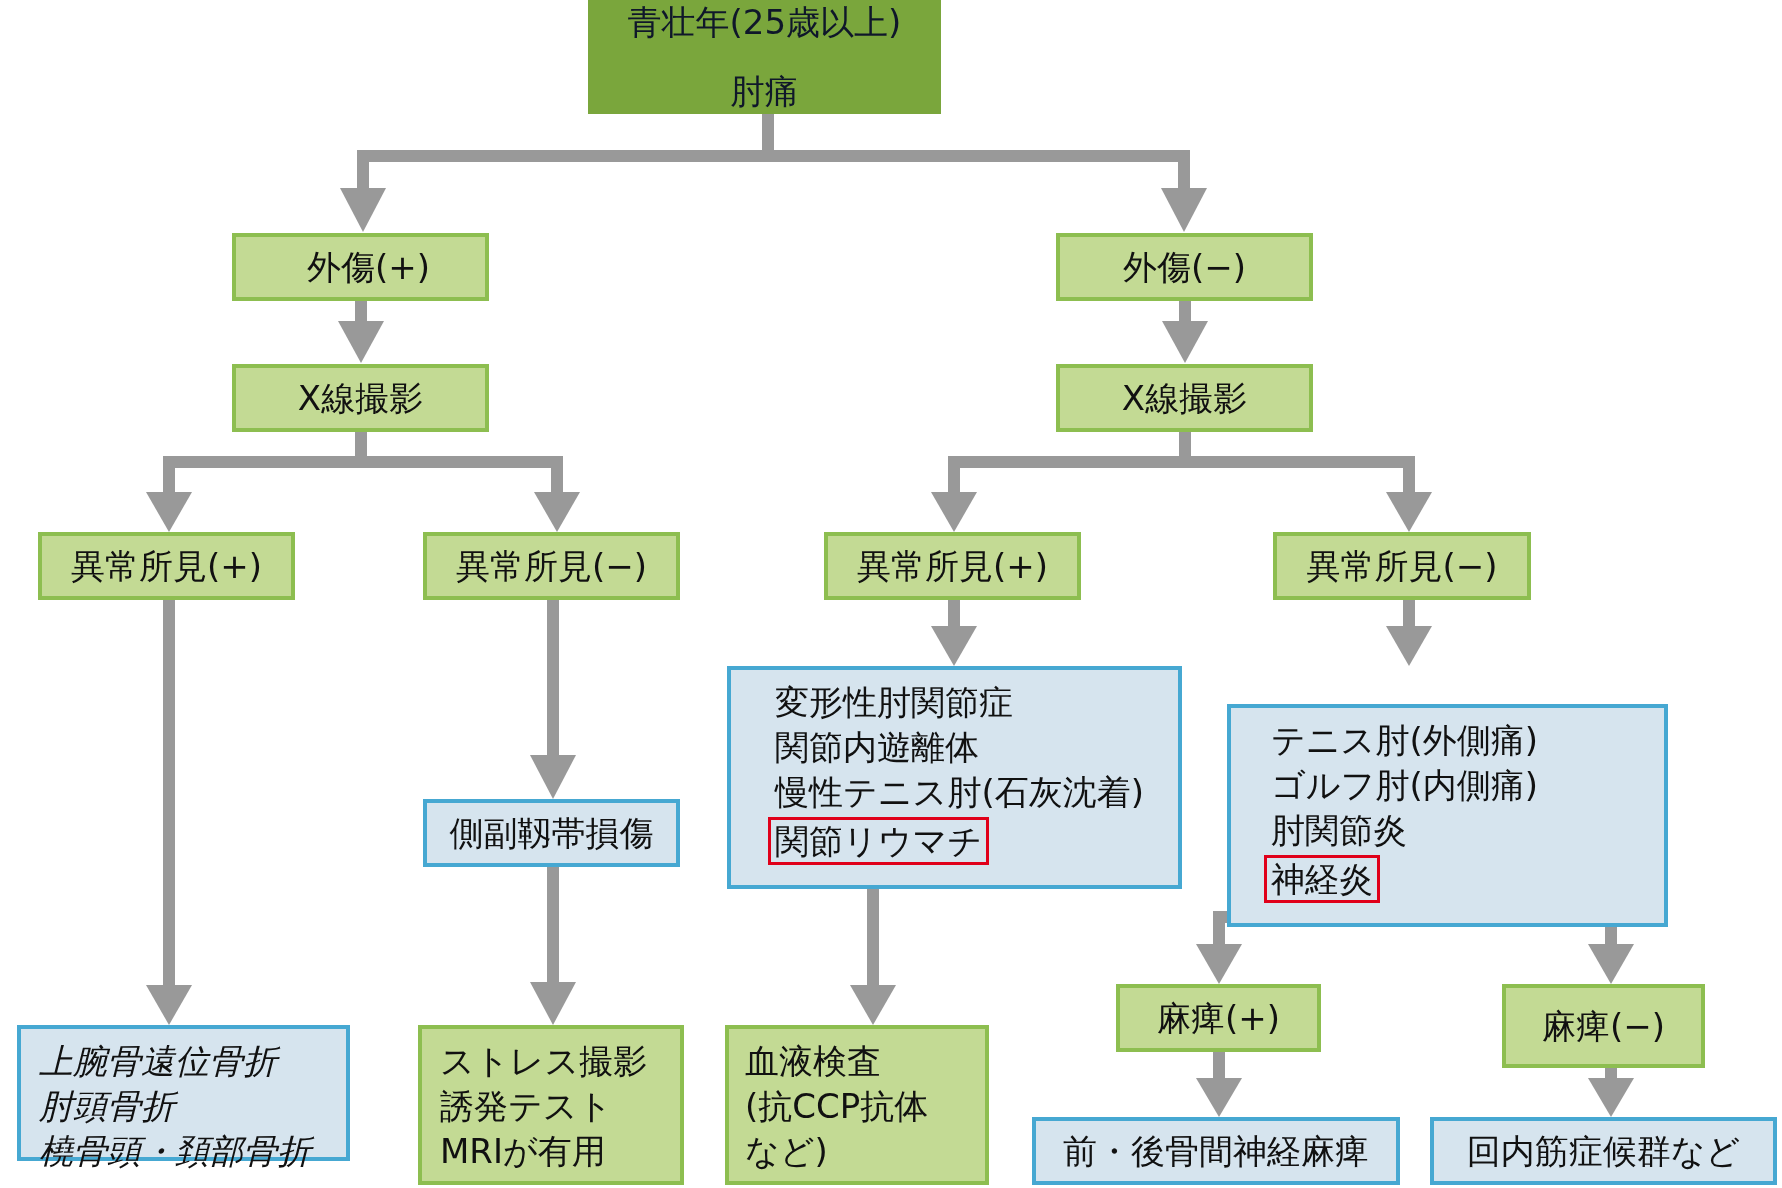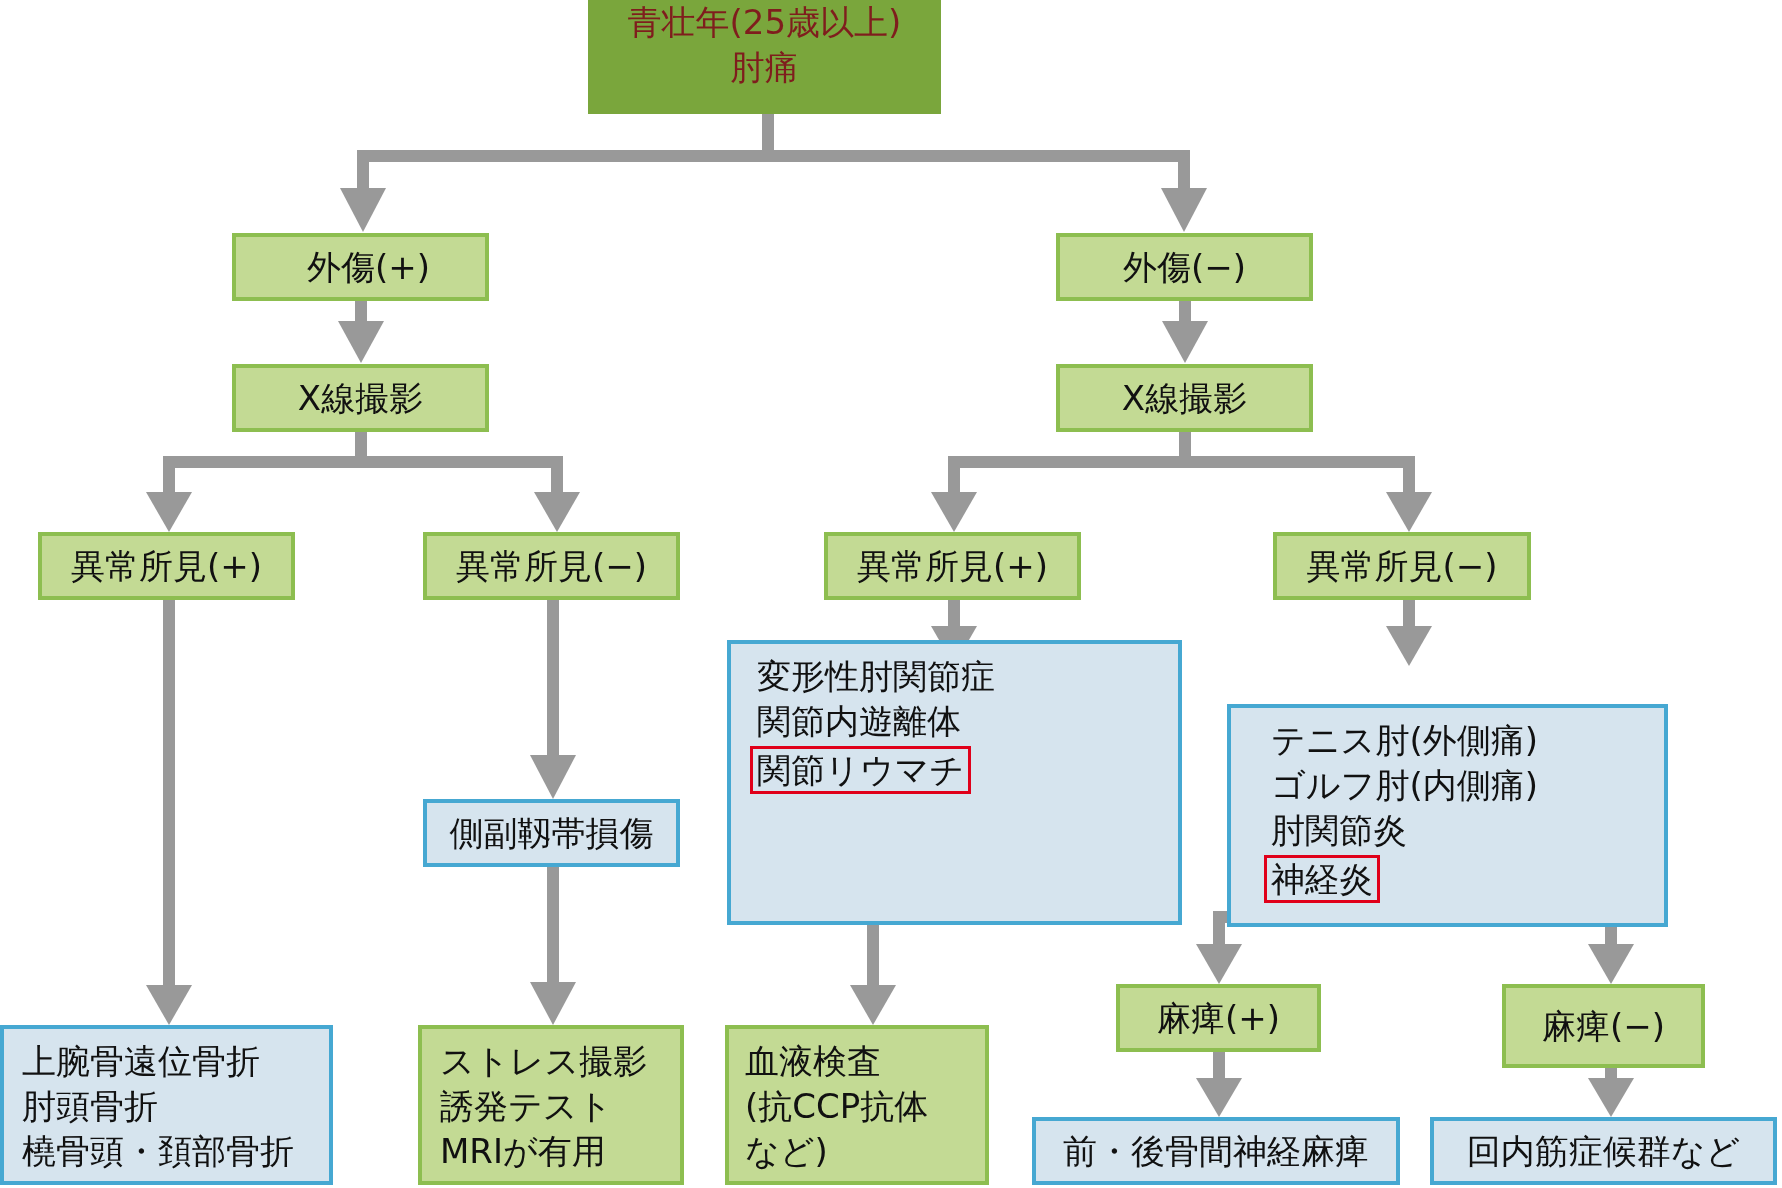--- a/index.html
+++ b/index.html
@@ -1,20 +1,20 @@
 <!DOCTYPE html>
 <html><head>
 <meta charset="utf-8">
 <style>
   html,body{margin:0;padding:0;background:#fff;}
   #canvas{position:relative;width:1782px;height:1188px;overflow:hidden;background:#fff;
     font-family:"DejaVu Sans","Liberation Sans",sans-serif;}
   svg.conn{position:absolute;left:0;top:0;width:1782px;height:1188px;}
   .node{position:absolute;box-sizing:border-box;color:#111;font-size:34px;line-height:45px;}
-  .hdr{background:#7aa63c;color:#7f1d1d;text-align:center;display:flex;flex-direction:column;justify-content:flex-start;}
+  .hdr{background:#7aa63c;color:#0f172a;text-align:center;display:flex;flex-direction:column;justify-content:space-between;}
   .grn{background:#c3da94;border:4px solid #8dbe50;display:flex;align-items:center;justify-content:center;text-align:center;}
   .blu{background:#d6e4ee;border:4px solid #46a8d2;}
   .grn.multi{display:block;text-align:left;padding:10px 0 0 18px;}
   .blu.multi{padding:10px 0 0 18px;}
   .blu.single{display:flex;align-items:center;justify-content:center;}
   .line{display:block;white-space:nowrap;}
   .red{display:inline-block;border:3px solid #e0001a;padding:0 4px;margin-left:-7px;margin-top:2px;line-height:42px;}
   .ctr{text-align:left;}
 </style>
 </head>
@@ -86,42 +86,43 @@
   <div class="node hdr" style="left:588px;top:0;width:353px;height:114px;">
     <span class="line">青壮年(25歳以上)</span>
     <span class="line">肘痛</span>
   </div>
 
   <div class="node grn" style="left:232px;top:233px;width:257px;height:68px;padding-left:16px;">外傷(+)</div>
   <div class="node grn" style="left:232px;top:364px;width:257px;height:68px;">X線撮影</div>
   <div class="node grn" style="left:38px;top:532px;width:257px;height:68px;">異常所見(+)</div>
   <div class="node grn" style="left:423px;top:532px;width:257px;height:68px;">異常所見(−)</div>
 
-  <div class="node blu multi" style="left:0;top:1025px;width:333px;height:160px;">
+  <div class="node blu multi" style="left:17px;top:1025px;width:333px;height:136px;font-style:italic;">
     <span class="line">上腕骨遠位骨折</span>
     <span class="line">肘頭骨折</span>
     <span class="line">橈骨頭・頚部骨折</span>
   </div>
 
   <div class="node blu single" style="left:423px;top:799px;width:257px;height:68px;">側副靱帯損傷</div>
 
   <div class="node grn multi" style="left:418px;top:1025px;width:266px;height:160px;">
     <span class="line">ストレス撮影</span>
     <span class="line">誘発テスト</span>
     <span class="line">MRIが有用</span>
   </div>
 
   <div class="node grn" style="left:1056px;top:233px;width:257px;height:68px;">外傷(−)</div>
   <div class="node grn" style="left:1056px;top:364px;width:257px;height:68px;">X線撮影</div>
   <div class="node grn" style="left:824px;top:532px;width:257px;height:68px;">異常所見(+)</div>
   <div class="node grn" style="left:1273px;top:532px;width:258px;height:68px;">異常所見(−)</div>
 
-  <div class="node blu multi" style="left:727px;top:640px;width:455px;height:285px;padding-left:26px;">
+  <div class="node blu multi" style="left:727px;top:666px;width:455px;height:223px;padding-left:44px;">
     <span class="line">変形性肘関節症</span>
     <span class="line">関節内遊離体</span>
+    <span class="line">慢性テニス肘(石灰沈着)</span>
     <span class="red">関節リウマチ</span>
   </div>
 
   <div class="node grn multi" style="left:725px;top:1025px;width:264px;height:160px;padding-left:16px;">
     <span class="line ctr">血液検査</span>
     <span class="line">(抗CCP抗体</span>
     <span class="line">など)</span>
   </div>
 
   <div class="node blu multi" style="left:1227px;top:666px;width:441px;height:223px;padding-left:40px;margin-top:38px;">

